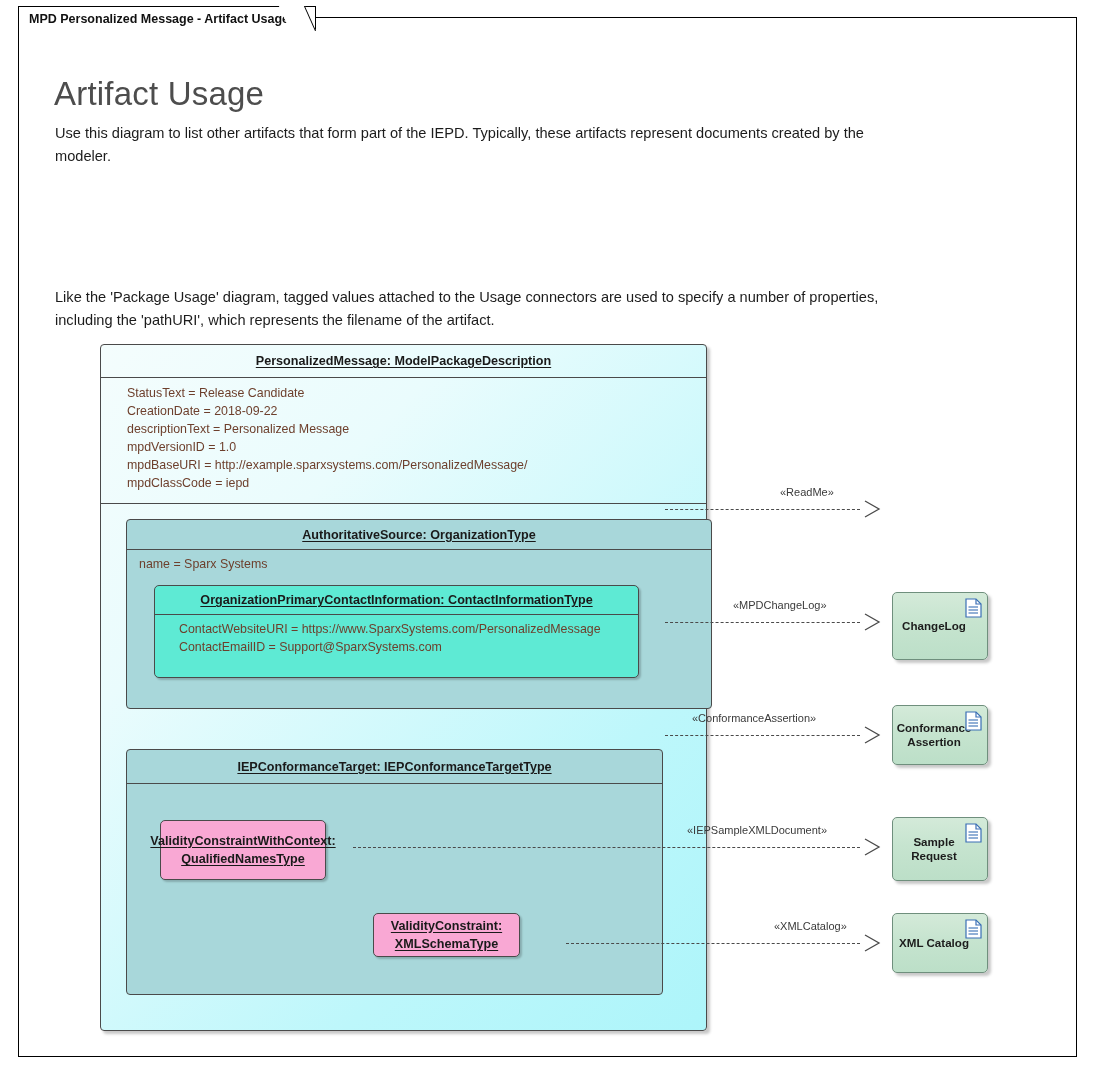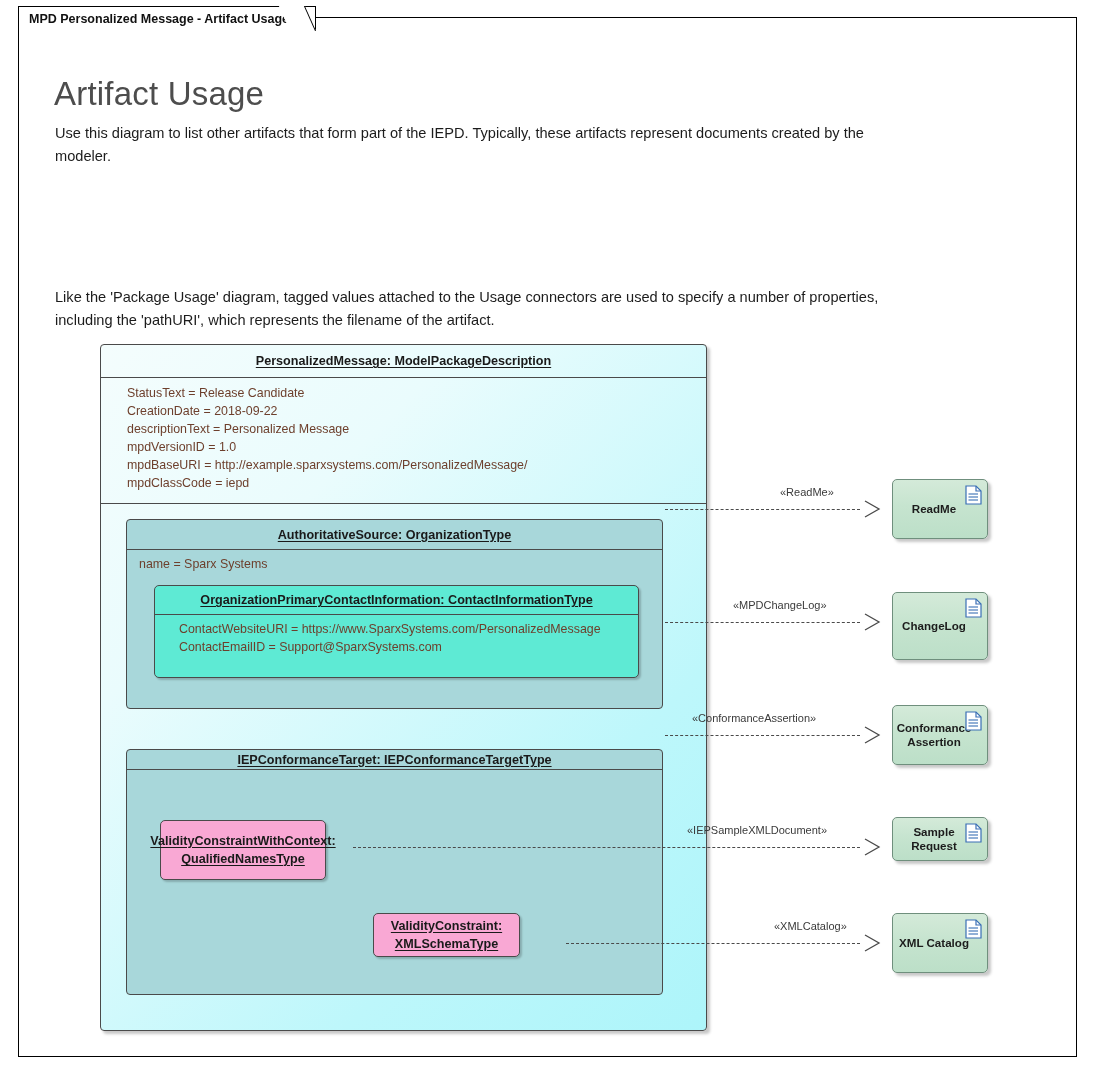--- a/index.html
+++ b/index.html
@@ -72,41 +72,41 @@
     border:1px solid #4a4a4a;border-radius:4px;
     background:linear-gradient(135deg,#f4fdfd 0%,#eafcfd 28%,#bdf7fb 72%,#adf5fa 100%);
     box-shadow:3px 3px 3px rgba(0,0,0,.22);
     margin-left:24px;
   }
   #mpd>.nd-hdr{height:33px;border-bottom:1px solid #4a4a4a;}
   #mpd>.attrs{height:126px;border-bottom:1px solid #4a4a4a;}
 
   
   #authsrc{
-    left:25px;top:174px;width:537px;height:190px;
+    left:25px;top:174px;width:586px;height:190px;
     border:1px solid #4a4a4a;border-radius:4px;background:#a8d7da;
   }
   #authsrc>.nd-hdr{height:30px;border-bottom:1px solid #4a4a4a;}
   #authsrc>.attrs{padding-left:12px;padding-top:6px;}
 
   
   #contact{
     left:27px;top:65px;width:485px;height:93px;
     border:1px solid #4a4a4a;border-radius:5px;background:#5eead4;
     box-shadow:2px 2px 2px rgba(0,0,0,.2);
   }
   #contact>.nd-hdr{height:29px;border-bottom:1px solid #4a4a4a;}
   #contact>.attrs{padding-left:24px;padding-top:6px;}
 
   
   #iepct{
     left:25px;top:404px;width:537px;height:246px;
     border:1px solid #4a4a4a;border-radius:4px;background:#a8d7da;
   }
-  #iepct>.nd-hdr{height:20px;border-bottom:1px solid #4a4a4a;}
+  #iepct>.nd-hdr{height:34px;border-bottom:1px solid #4a4a4a;}
 
   
   .leaf{
     border:1px solid #4a4a4a;border-radius:5px;background:#f9a8d4;
     box-shadow:2px 2px 2px rgba(0,0,0,.2);
     display:flex;align-items:center;justify-content:center;
   }
   .leaf .nd-hdr{
     flex-direction:column;height:auto;line-height:18.5px;
   }
@@ -238,34 +238,20 @@
             <polyline points="8,-8 22,0 8,8" fill="none" stroke="#4a4a4a" stroke-width="1.3"></polyline>
           </svg>
       </div>
 
       <div class="stereo" style="left:761px;top:468px;">«ReadMe»</div>
       <div class="stereo" style="left:714px;top:581px;">«MPDChangeLog»</div>
       <div class="stereo" style="left:673px;top:694px;">«ConformanceAssertion»</div>
       <div class="stereo" style="left:668px;top:806px;">«IEPSampleXMLDocument»</div>
       <div class="stereo" style="left:755px;top:902px;">«XMLCatalog»</div>
 
-      <div class="artifact" style="left:873px;top:461px;height:60px;">
-        <div class="a-label">ReadMe</div>
-        <div class="doc-icon">
-          <svg viewBox="0 0 17 20" width="17" height="20">
-            <path d="M1 1 h10 l5 5 v13 h-15 z" fill="#ffffff" stroke="#3a6fb5" stroke-width="1.2"></path>
-            <path d="M11 1 v5 h5" fill="none" stroke="#3a6fb5" stroke-width="1.2"></path>
-            <g stroke="#3a6fb5" stroke-width="1.1">
-              <line x1="3.5" y1="9" x2="13" y2="9"></line>
-              <line x1="3.5" y1="12" x2="13" y2="12"></line>
-              <line x1="3.5" y1="15" x2="13" y2="15"></line>
-            </g>
-          </svg>
-        </div>
-      </div>
 
       <div class="artifact" style="left:873px;top:574px;height:68px;">
         <div class="a-label">ChangeLog</div>
         <div class="doc-icon">
           <svg viewBox="0 0 17 20" width="17" height="20">
             <path d="M1 1 h10 l5 5 v13 h-15 z" fill="#ffffff" stroke="#3a6fb5" stroke-width="1.2"></path>
             <path d="M11 1 v5 h5" fill="none" stroke="#3a6fb5" stroke-width="1.2"></path>
             <g stroke="#3a6fb5" stroke-width="1.1">
               <line x1="3.5" y1="9" x2="13" y2="9"></line>
               <line x1="3.5" y1="12" x2="13" y2="12"></line>
@@ -283,21 +269,21 @@
             <path d="M11 1 v5 h5" fill="none" stroke="#3a6fb5" stroke-width="1.2"></path>
             <g stroke="#3a6fb5" stroke-width="1.1">
               <line x1="3.5" y1="9" x2="13" y2="9"></line>
               <line x1="3.5" y1="12" x2="13" y2="12"></line>
               <line x1="3.5" y1="15" x2="13" y2="15"></line>
             </g>
           </svg>
         </div>
       </div>
 
-      <div class="artifact" style="left:873px;top:799px;height:44px;">
+      <div class="artifact" style="left:873px;top:799px;height:64px;">
         <div class="a-label">Sample Request</div>
         <div class="doc-icon">
           <svg viewBox="0 0 17 20" width="17" height="20">
             <path d="M1 1 h10 l5 5 v13 h-15 z" fill="#ffffff" stroke="#3a6fb5" stroke-width="1.2"></path>
             <path d="M11 1 v5 h5" fill="none" stroke="#3a6fb5" stroke-width="1.2"></path>
             <g stroke="#3a6fb5" stroke-width="1.1">
               <line x1="3.5" y1="9" x2="13" y2="9"></line>
               <line x1="3.5" y1="12" x2="13" y2="12"></line>
               <line x1="3.5" y1="15" x2="13" y2="15"></line>
             </g>

